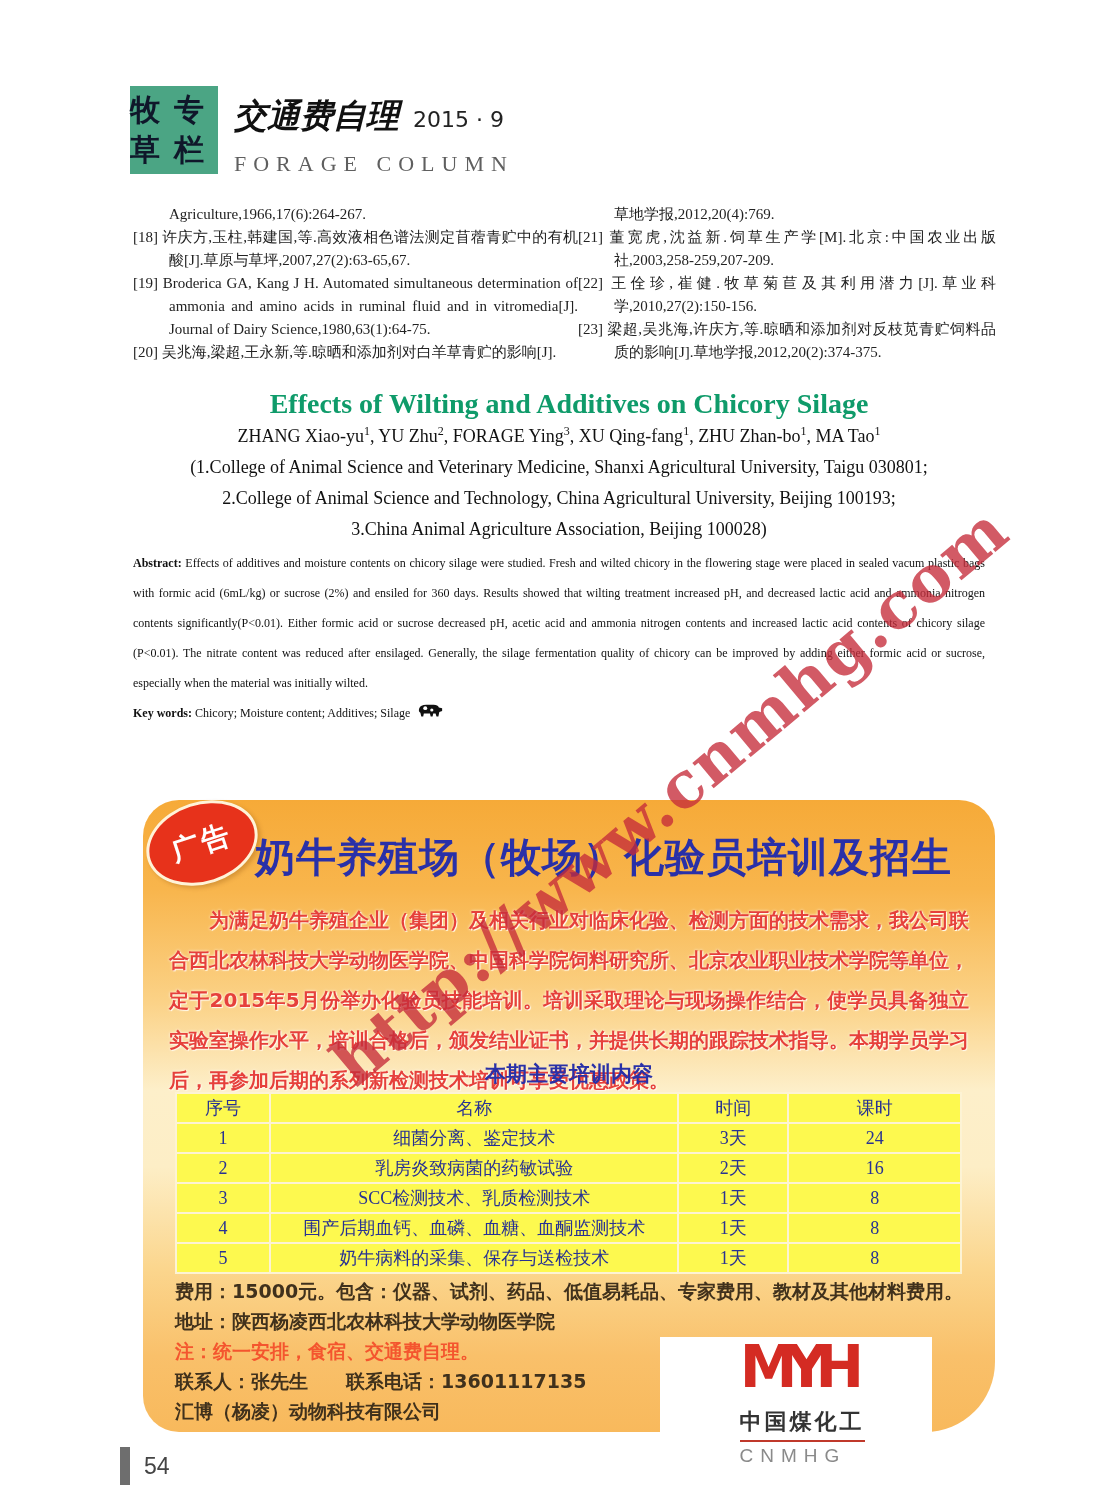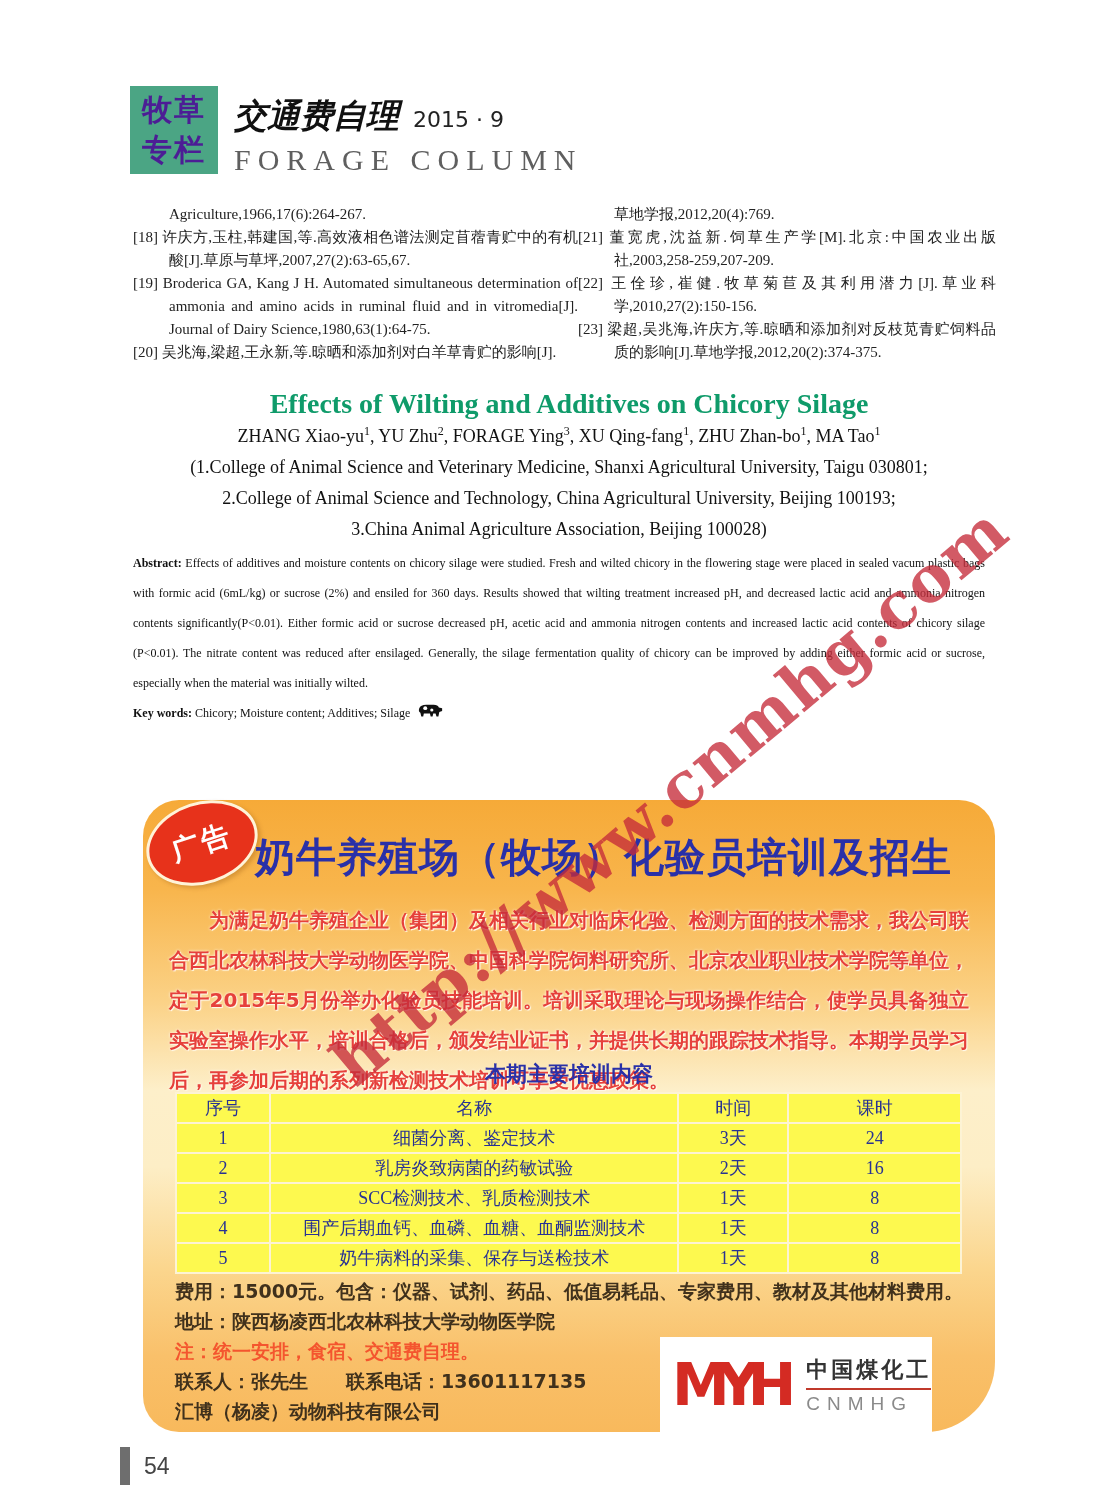--- a/index.html
+++ b/index.html
@@ -1,30 +1,30 @@
 <!DOCTYPE html>
 <html style="--header-green: #4ba584; --title-green: #0f9b6a; --ad-blue: #2930a8; --ad-red: #e6403b; --badge-red: #e7321b; --table-yellow: #fdf94f; --logo-red: #d42b23; --watermark-red: #c52c3a;"><head>
 <meta charset="utf-8">
 <style>
   html,body{margin:0;padding:0;background:#fff;}
   .page{position:relative;width:1103px;height:1499px;background:#ffffff;overflow:hidden;
         font-family:"Liberation Serif","DejaVu Serif",serif;color:#1a1a1a;}
 
   
   .page-header{position:absolute;left:130px;top:86px;display:flex;align-items:flex-start;}
-  .col-badge{width:88px;height:88px;background:var(--header-green);color:#4c1d95;
-             display:flex;flex-direction:column;justify-content:center;align-items:center;
+  .col-badge{width:88px;height:88px;background:var(--header-green);color:#0f172a;
+             display:flex;flex-direction:row;justify-content:center;align-items:center;
              font-family:"DejaVu Sans","Liberation Sans",sans-serif;font-weight:bold;
              font-size:30px;line-height:40px;letter-spacing:2px;}
   .head-right{margin-left:16px;padding-top:8px;}
   .journal-line{display:flex;align-items:baseline;gap:14px;}
   .journal-name{font-size:33px;font-weight:bold;font-style:italic;color:#111;
                 font-family:"DejaVu Serif",serif;}
   .journal-issue{font-size:22px;color:#222;font-family:"DejaVu Sans",sans-serif;}
-  .column-en{margin-top:4px;font-size:30px;letter-spacing:7px;color:#5f5f5f;
+  .column-en{margin-top:12px;font-size:22px;letter-spacing:7px;color:#5f5f5f;
              font-family:"Liberation Serif",serif;}
 
   
   .refs{position:absolute;top:203px;font-size:15px;line-height:23px;color:#222;}
   .refs-left{left:133px;width:445px;}
   .refs-right{left:578px;width:418px;}
   .ref-item{padding-left:36px;text-indent:-36px;text-align:justify;}
   .ref-item.cont{text-indent:0;}
   .ref-num{display:inline;}
 
@@ -63,21 +63,21 @@
   .ad-table-title{position:absolute;left:0;top:260px;width:100%;text-align:center;
                   font-size:21px;font-weight:bold;color:var(--ad-blue);}
   .training-table{position:absolute;left:32px;top:292px;width:787px;border-collapse:collapse;}
   .training-table th,.training-table td{border:2px solid #fdf3d4;background:var(--table-yellow);
         color:#283293;font-size:18px;font-weight:normal;text-align:center;
         padding:3px 4px;line-height:22px;font-family:"Liberation Serif",serif;}
   .ad-info{position:absolute;left:32px;top:476px;width:800px;font-size:19px;font-weight:bold;
            color:#40311c;line-height:30px;}
   .info-line.red{color:#f4552e;}
   .logo-box{position:absolute;left:517px;top:537px;width:272px;height:95px;background:#fff;
-            display:flex;align-items:center;gap:10px;padding-left:12px;box-sizing:border-box;}
+            display:flex;align-items:center;gap:10px;padding-left:12px;box-sizing:border-box;flex-direction:column;}
   .logo-glyph{font-size:58px;font-weight:900;color:var(--logo-red);letter-spacing:-12px;
               line-height:60px;font-family:"DejaVu Sans",sans-serif;padding-right:12px;}
   .logo-cn{font-size:22px;font-weight:bold;color:#333;letter-spacing:3px;
            border-bottom:2px solid #c0392b;padding-bottom:3px;}
   .logo-en{font-size:19px;color:#8a8a8a;letter-spacing:7px;margin-top:3px;
            font-family:"Liberation Sans",sans-serif;}
 
   
   .watermark{position:absolute;left:190px;top:758px;width:960px;text-align:center;
              transform:rotate(-40deg);font-size:64px;font-weight:bold;letter-spacing:2px;

